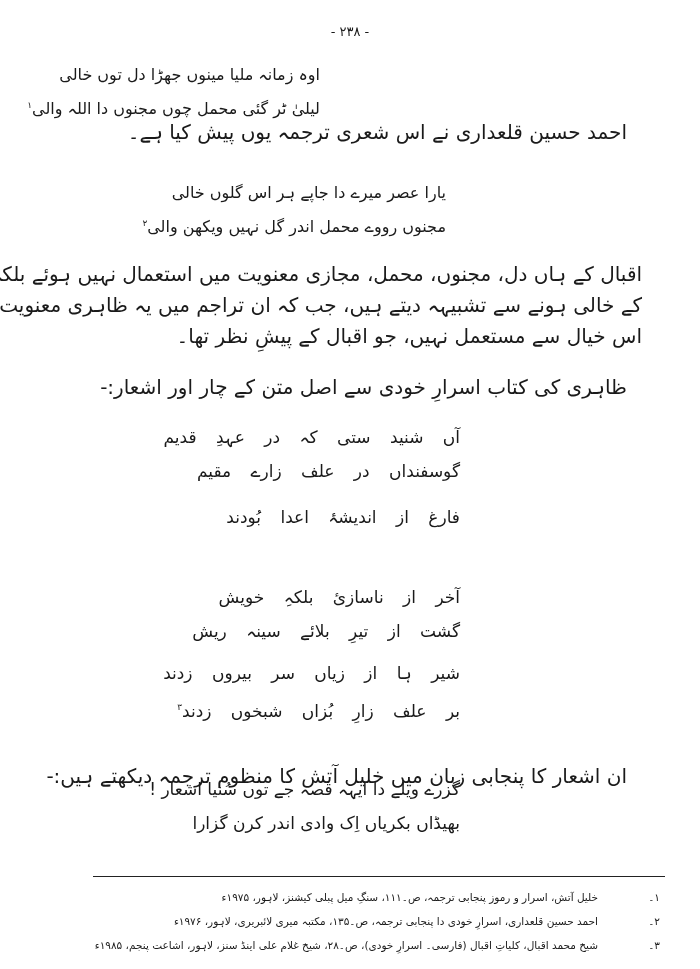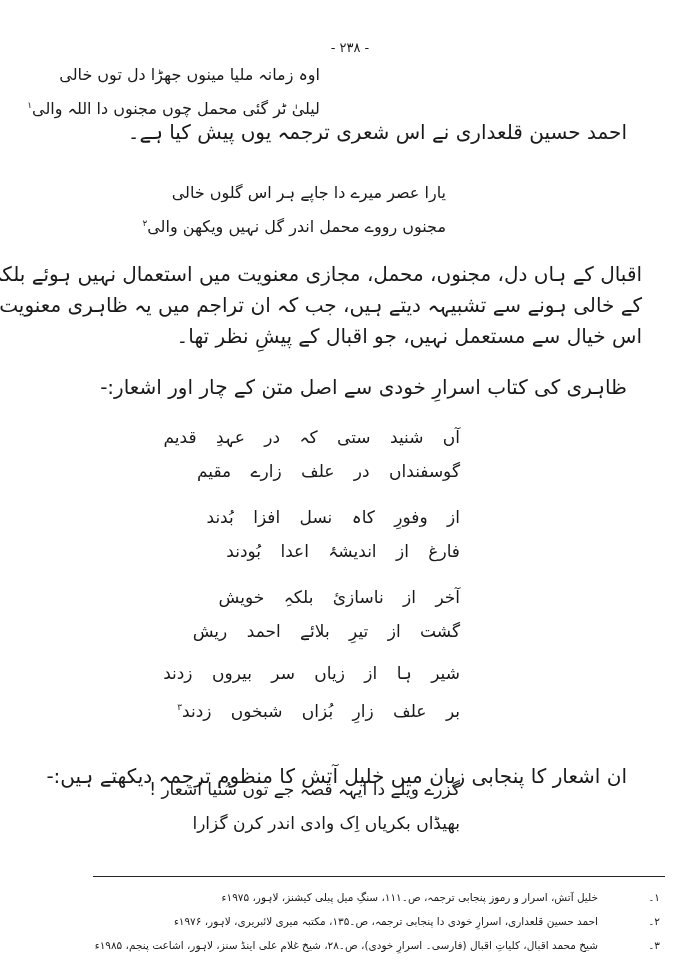--- a/index.html
+++ b/index.html
@@ -16,21 +16,21 @@
     font-family: "DejaVu Sans", sans-serif;
   }
   .page {
     position: absolute;
     left: 0; top: 0;
     width: 700px;
     height: 969px;
   }
   .page-number {
     position: absolute;
-    top: 40px;
+    top: 24px;
     left: 0;
     width: 700px;
     text-align: center;
     font-size: 13px;
     direction: rtl;
   }
   .verse {
     position: absolute;
     direction: rtl;
     font-size: 16px;
@@ -114,26 +114,25 @@
   <div class="prose-line" style="top:293px; right:58px;">کے خالی ہونے سے تشبیہہ دیتے ہیں، جب کہ ان تراجم میں یہ ظاہری معنویت میں مستعمل نظر آتے ہیں اور لیلیٰ مجنوں بھی روحِ عصر کے</div>
   <div class="prose-line" style="top:324px; right:58px;">اس خیال سے مستعمل نہیں، جو اقبال کے پیشِ نظر تھا۔</div>
 
   <div class="prose-line" style="top:375px; right:73px;">ظاہری کی کتاب اسرارِ خودی سے اصل متن کے چار اور اشعار:-</div>
 
   <div class="persian" style="top:420px; right:240px;">
     <span class="line">آں شنید ستی کہ در عہدِ قدیم</span>
     <span class="line">گوسفنداں در علف زارے مقیم</span>
   </div>
   <div class="persian" style="top:500px; right:240px;">
-    <span class="line">از وفورِ کاہ نسل افزا بُدند</span>
     <span class="line">فارغ از اندیشۂ اعدا بُودند</span>
   </div>
   <div class="persian" style="top:580px; right:240px;">
     <span class="line">آخر از ناسازیٔ بلکہِ خویش</span>
-    <span class="line">گشت از تیرِ بلائے احمد ریش</span>
+    <span class="line">گشت از تیرِ بلائے سینہ ریش</span>
   </div>
   <div class="persian" style="top:656px; right:240px;">
     <span class="line">شیر ہا از زیاں سر بیروں زدند</span>
     <span class="line"><span>بر علف زارِ بُزاں شبخوں زدند</span><sup>۳</sup></span>
   </div>
 
   <div class="prose-line" style="top:764px; right:73px;">ان اشعار کا پنجابی زبان میں خلیل آتش کا منظوم ترجمہ دیکھتے ہیں:-</div>
 
   <div class="verse" style="top:772px; right:240px; font-size:17px; line-height:34px;">
     <span class="line">گزرے ویلے دا ایہہ قصہ جے توں سُنیا اشعار !</span>

